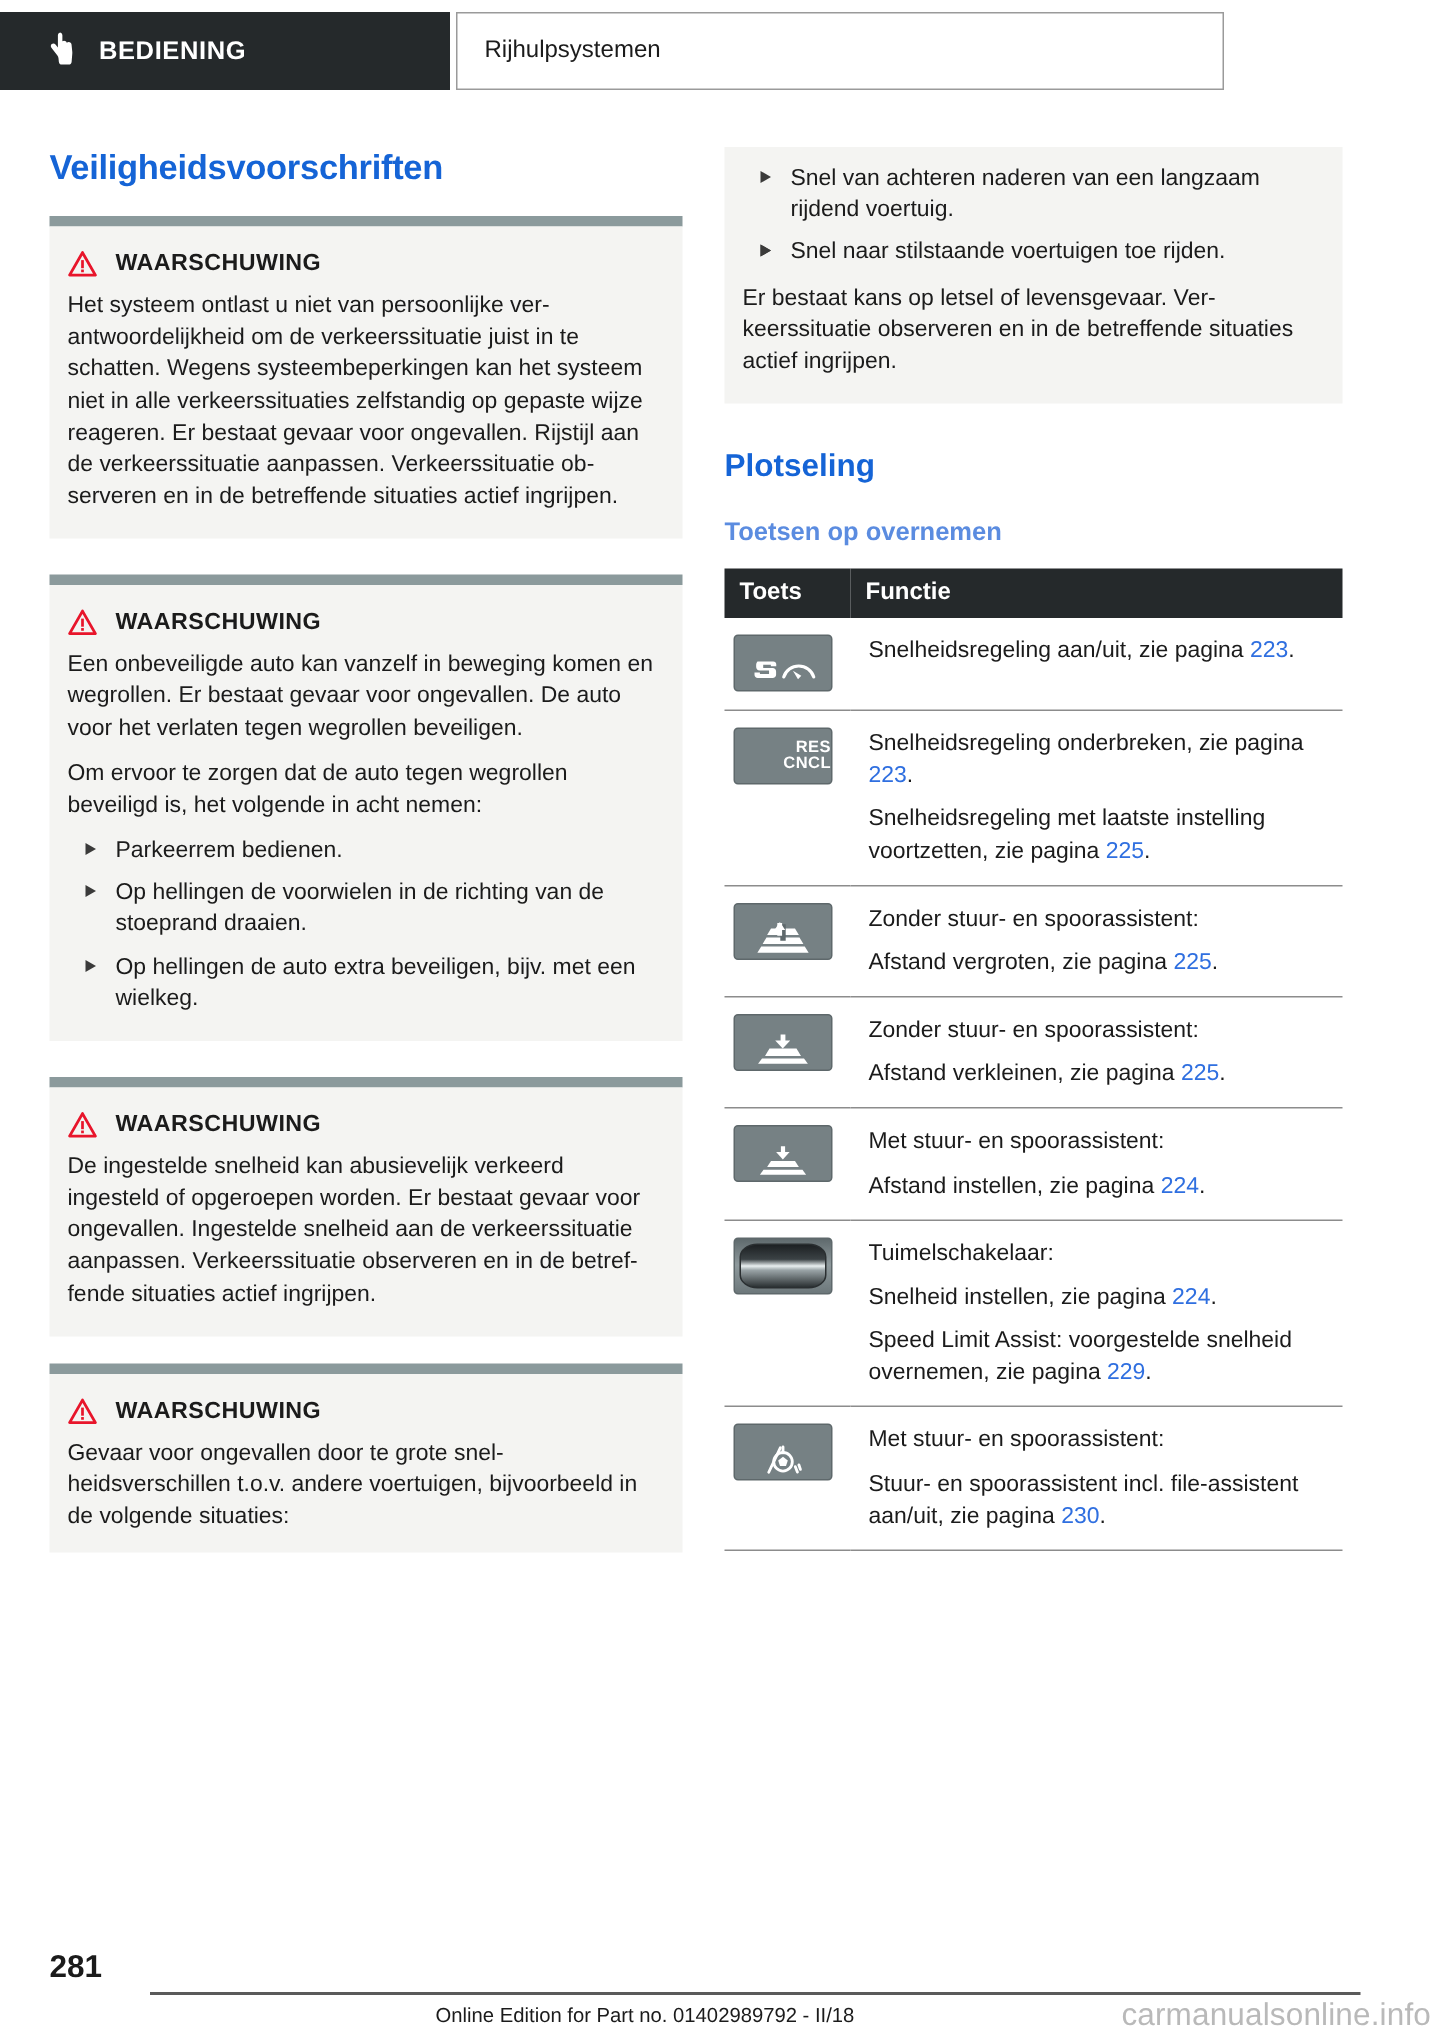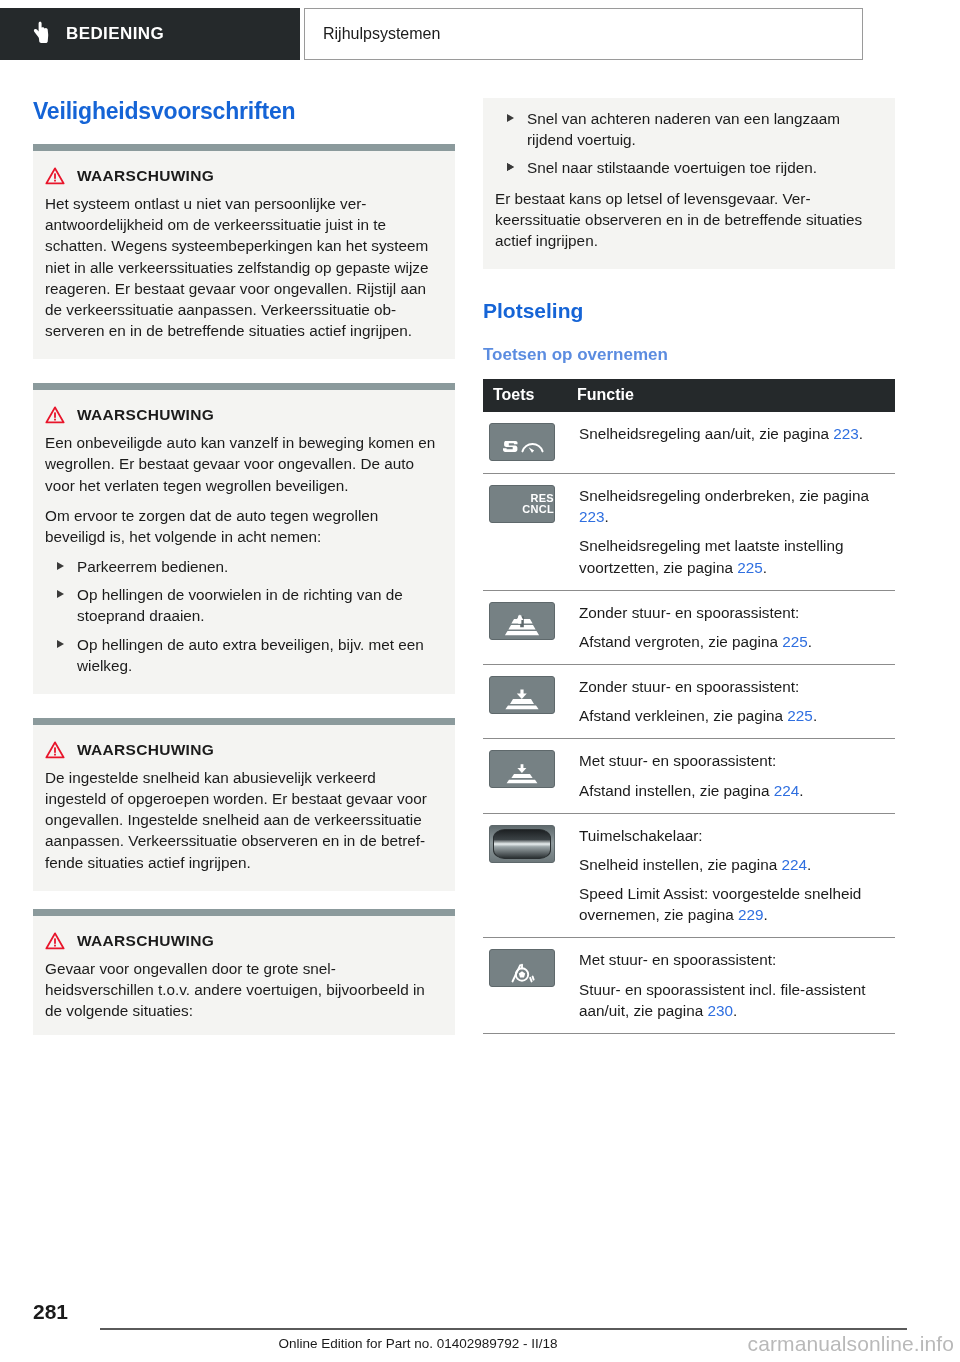--- a/index.html
+++ b/index.html
@@ -17,21 +17,21 @@
   .header-chapter {
     position: absolute; left: 0; top: 0; width: 300px; height: 52px;
     background: #25292b; display: flex; align-items: center; gap: 14px;
     padding-left: 30px;
   }
   .hand-icon { width: 22px; height: 26px; display: block; flex: none; }
   .header-chapter-label {
     color: #ffffff; font-size: 17px; font-weight: bold; letter-spacing: .4px;
   }
   .header-section {
-    position: absolute; left: 304px; top: 0; width: 559px; height: 52px;
+    position: absolute; left: 304px; top: 0; width: 512px; height: 52px;
     background: #ffffff; border: 1px solid #9a9a9a;
     display: flex; align-items: center; padding-left: 18px;
   }
   .header-section-label { font-size: 16px; color: #1b1b1b; }
 
   
   .col-left { position: absolute; left: 33px; top: 98px; width: 422px; }
   .col-right { position: absolute; left: 483px; top: 98px; width: 412px; }
 
   h1.title {
@@ -118,21 +118,21 @@
   .footer { position: absolute; left: 0; top: 1296px; width: 960px; }
   .footer-pageno {
     position: absolute; left: 33px; top: 4px;
     font-size: 21px; font-weight: bold; color: #1b1b1b;
   }
   .footer-rule {
     position: absolute; left: 100px; top: 32px; width: 807px; height: 2px;
     background: #5a5a5a;
   }
   .footer-edition {
-    position: absolute; left: 4px; top: 40px; width: 828px; text-align: center;
+    position: absolute; left: 16px; top: 40px; width: 828px; text-align: center;
     font-size: 13.5px; color: #1b1b1b;
   }
   .watermark {
     position: absolute; right: 6px; top: 36px;
     font-size: 21px; color: #b9b9b9; letter-spacing: .1px;
   }
 </style>
 </head>
 <body>
 

